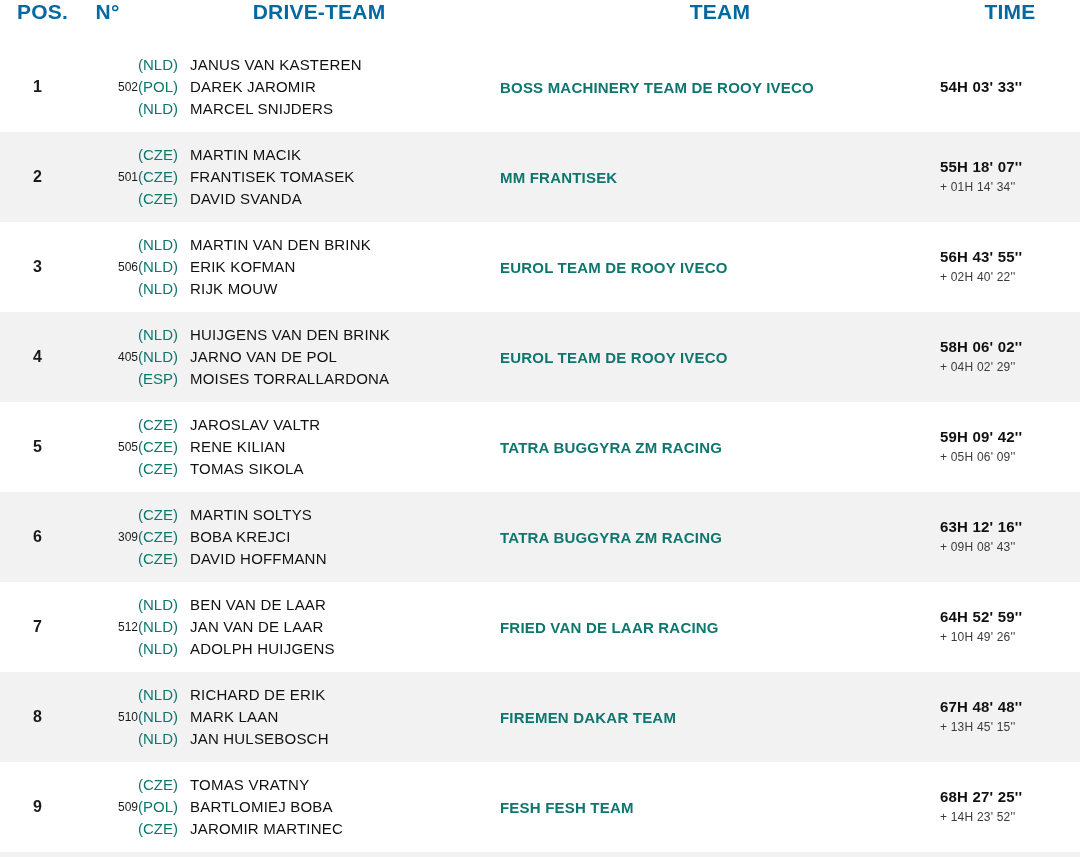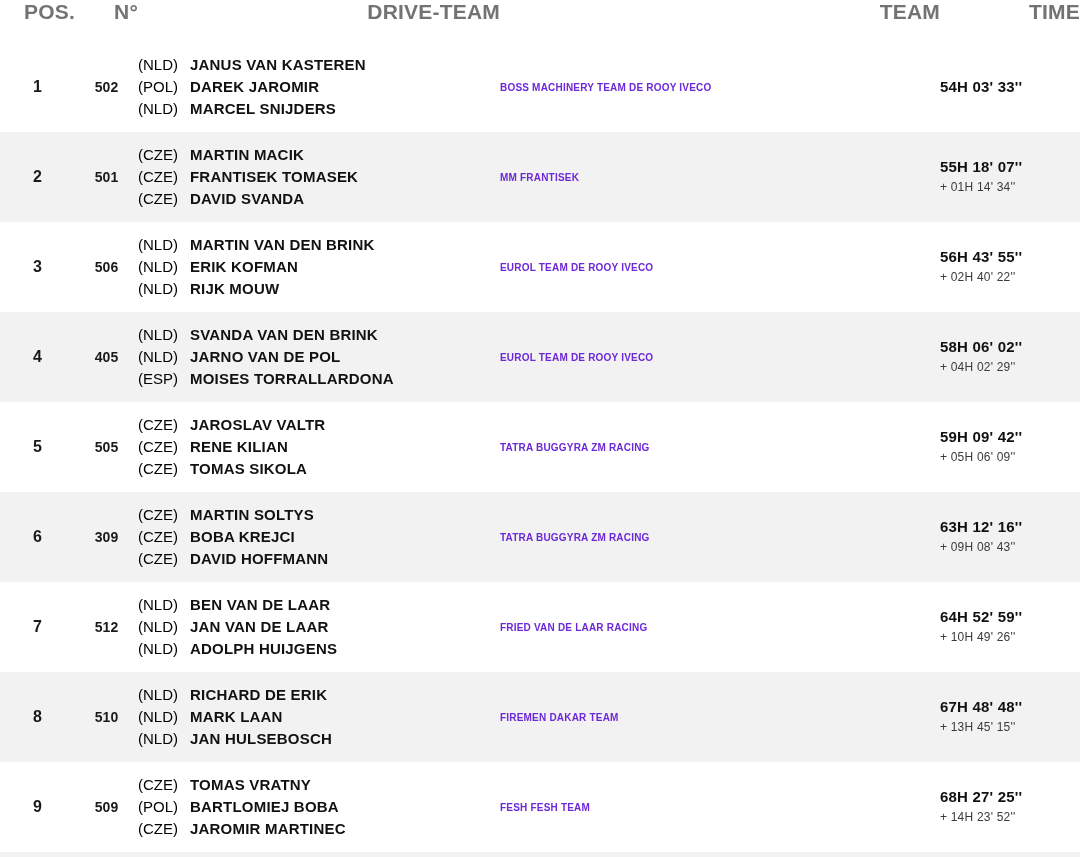--- a/index.html
+++ b/index.html
@@ -22,24 +22,24 @@
   .results-table col.c-pos   { width: 75px; }
   .results-table col.c-num   { width: 63px; }
   .results-table col.c-crew  { width: 362px; }
   .results-table col.c-team  { width: 440px; }
   .results-table col.c-time  { width: 140px; }
 
   thead th {
     font-size: 21px;
     font-weight: bold;
     letter-spacing: 0.2px;
-    text-align: right;
+    text-align: center;
     padding: 0 0 18px 0;
     vertical-align: bottom;
-    color: #737373;
+    color: #0369a1;
   }
   thead th.th-pos { padding-left: 10px; }
   thead th.th-num { padding-left: 2px; }
   thead th.th-crew { padding-left: 0px; }
   thead th.th-team { padding-left: 0px; }
   thead th.th-time { padding-left: 0px; }
 
   tbody tr { background: #ffffff; }
   tbody tr.alt { background: #f2f2f2; }
 
@@ -48,48 +48,48 @@
     padding: 12px 0;
     font-size: 15px;
   }
   td.pos {
     text-align: center;
     font-weight: bold;
     font-size: 16px;
     padding-left: 0;
   }
   td.num {
-    text-align: center;
-    font-weight: bold;
-    font-size: 14px;
+    text-align: right;
+    font-weight: normal;
+    font-size: 12px;
   }
   td.crew { padding-left: 0px; }
   .crew-line {
     white-space: nowrap;
     line-height: 22px;
     font-size: 15px;
     font-weight: bold;
   }
   .crew-line .nat {
     display: inline-block;
     width: 52px;
     font-weight: normal;
-    color: #000000;
+    color: #0f766e;
   }
   .crew-line .name {
-    font-weight: bold;
+    font-weight: normal;
     color: #111111;
     letter-spacing: 0.2px;
     margin-top: 8px;
   }
   td.team {
-    font-size: 10px;
-    font-weight: bold;
-    letter-spacing: 0.2px;
-    color: #6d28d9;
+    font-size: 15px;
+    font-weight: bold;
+    letter-spacing: 0.2px;
+    color: #0f766e;
   }
   td.time {
     font-size: 15px;
     line-height: 20px;
     margin-left: 18px;
   }
   .time-main {
     font-weight: bold;
     color: #111111;
     letter-spacing: 0.2px;
@@ -160,21 +160,21 @@
         <td class="team">EUROL TEAM DE ROOY IVECO</td>
         <td class="time">
           <div class="time-main">56H 43' 55''</div>
           <div class="time-gap">+ 02H 40' 22''</div>
         </td>
       </tr>
       <tr class="alt">
         <td class="pos">4</td>
         <td class="num">405</td>
         <td class="crew">
-          <div class="crew-line"><span class="nat">(NLD)</span><span class="name">SVANDA VAN DEN BRINK</span></div>
+          <div class="crew-line"><span class="nat">(NLD)</span><span class="name">HUIJGENS VAN DEN BRINK</span></div>
           <div class="crew-line"><span class="nat">(NLD)</span><span class="name">JARNO VAN DE POL</span></div>
           <div class="crew-line"><span class="nat">(ESP)</span><span class="name">MOISES TORRALLARDONA</span></div>
         </td>
         <td class="team">EUROL TEAM DE ROOY IVECO</td>
         <td class="time">
           <div class="time-main">58H 06' 02''</div>
           <div class="time-gap">+ 04H 02' 29''</div>
         </td>
       </tr>
       <tr class="">

